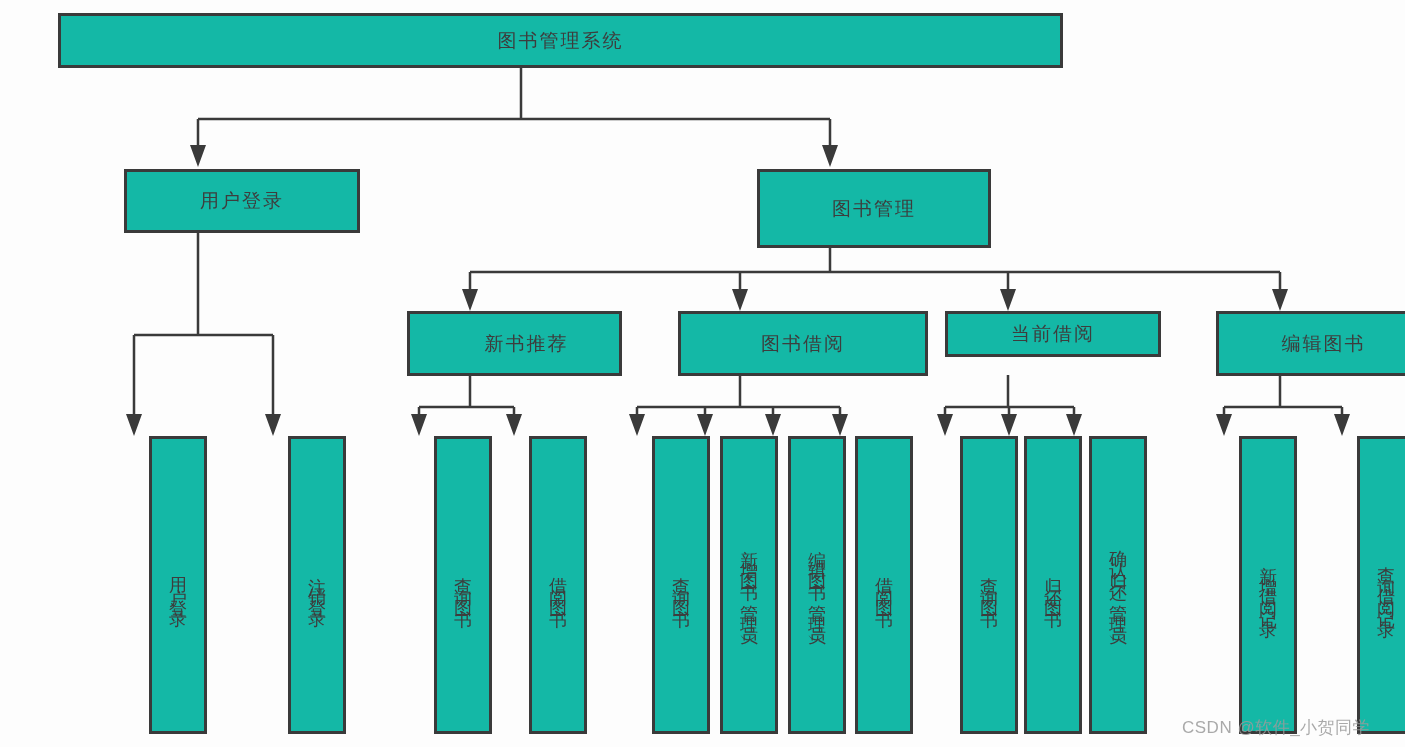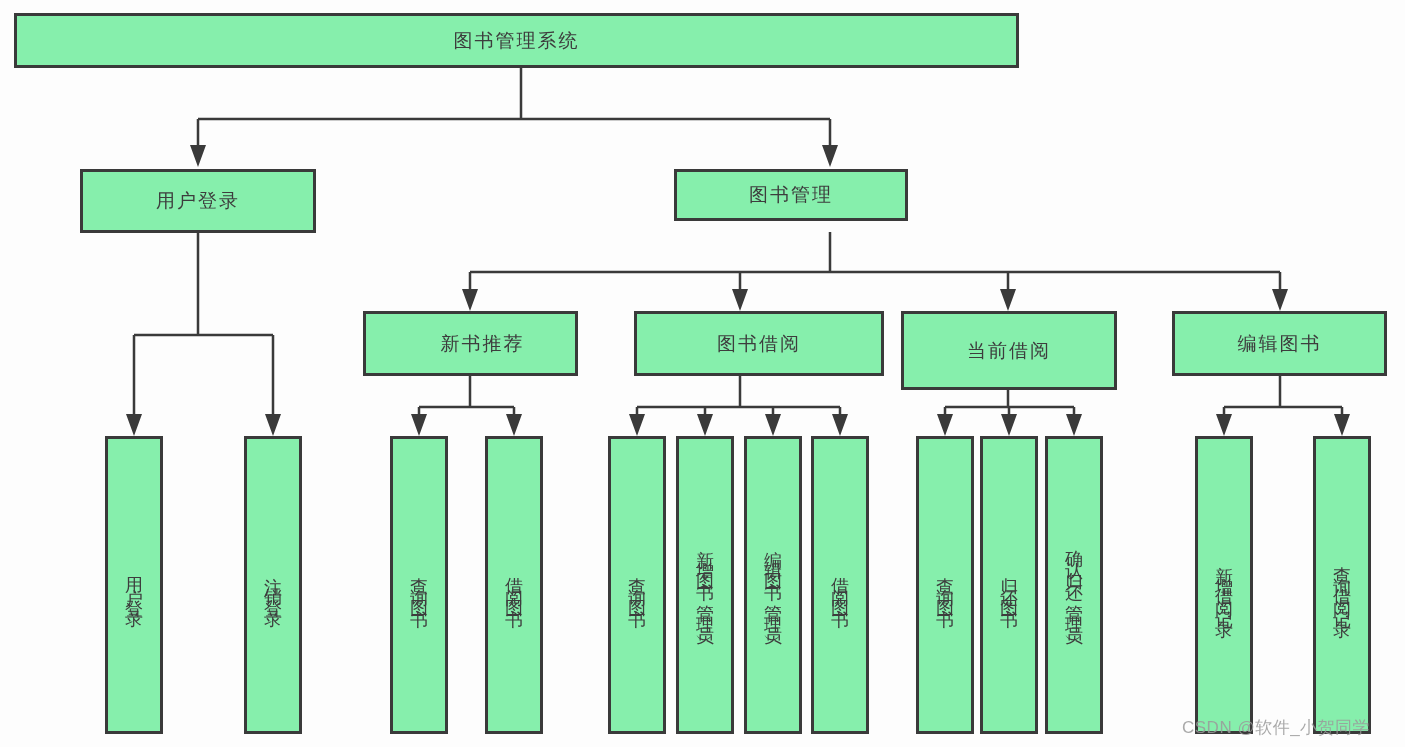--- a/index.html
+++ b/index.html
@@ -19,47 +19,48 @@
   .canvas {
     position: relative;
     width: 1405px; height: 747px;
   }
   svg.connectors {
     position: absolute; left: 0; top: 0;
     color: var(--line);
   }
   .box {
     position: absolute;
-    background: #86efac;
+    background: #14b8a6;
     border: 3px solid var(--box-border);
     box-sizing: border-box;
     display: flex;
     align-items: center;
     justify-content: center;
     color: var(--text);
+    margin-left: 44px;
   }
   .hbox {
     font-size: 19px;
     letter-spacing: 2px;
     white-space: nowrap;
   }
   .vbox {
     writing-mode: vertical-rl;
     text-orientation: mixed;
     font-size: 18px;
     letter-spacing: 11px;
     line-height: 1;
   }
   
   #root  { left: 14px;   top: 13px;  width: 1005px; height: 55px; }
   #l2-0  { left: 80px;   top: 169px; width: 236px;  height: 64px; }
-  #l2-1  { left: 674px;  top: 169px; width: 234px;  height: 52px; }
+  #l2-1  { left: 713px;  top: 169px; width: 234px;  height: 79px; }
   #l3-0  { left: 363px;  top: 311px; width: 215px;  height: 65px; padding-left: 24px; }
   #l3-1  { left: 634px;  top: 311px; width: 250px;  height: 65px; }
-  #l3-2  { left: 901px;  top: 311px; width: 216px;  height: 79px; }
+  #l3-2  { left: 901px;  top: 311px; width: 216px;  height: 46px; }
   #l3-3  { left: 1172px; top: 311px; width: 215px;  height: 65px; }
   .leaf  { top: 436px; height: 298px; width: 58px; }
   #lf-0  { left: 105px; }
   #lf-1  { left: 244px; }
   #lf-2  { left: 390px; }
   #lf-3  { left: 485px; }
   #lf-4  { left: 608px; }
   #lf-5  { left: 676px; }
   #lf-6  { left: 744px; }
   #lf-7  { left: 811px; }

